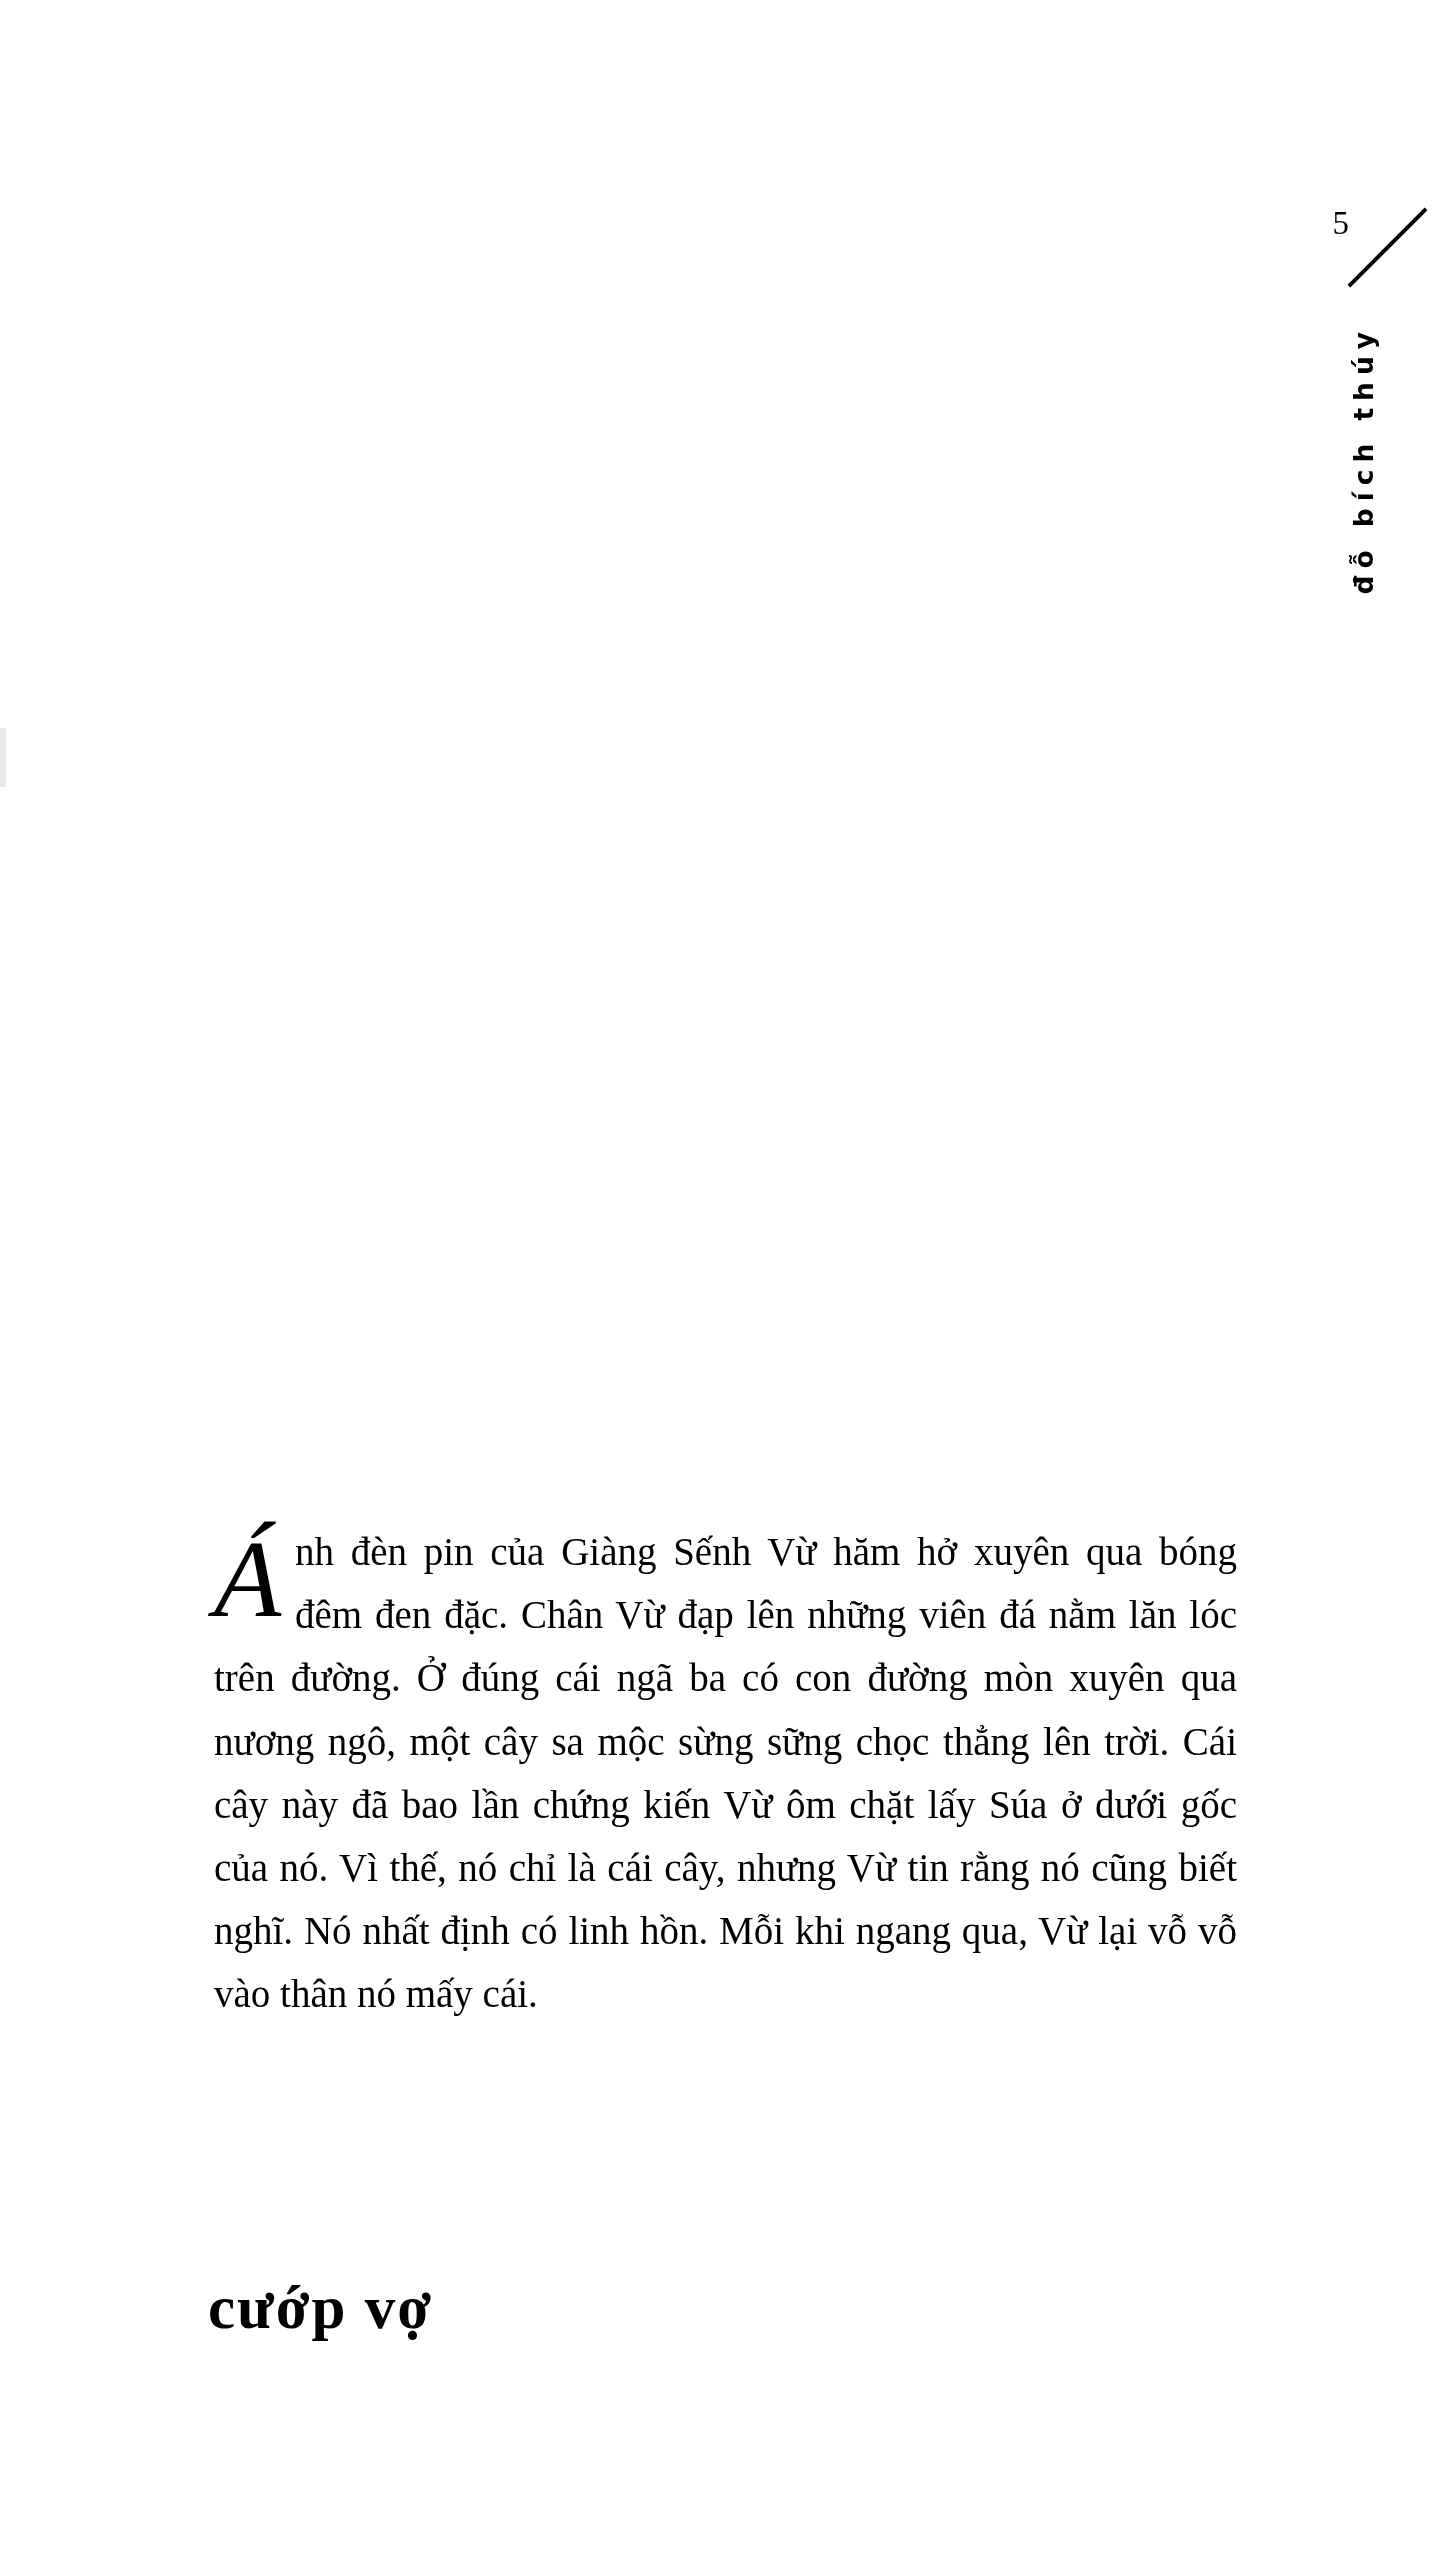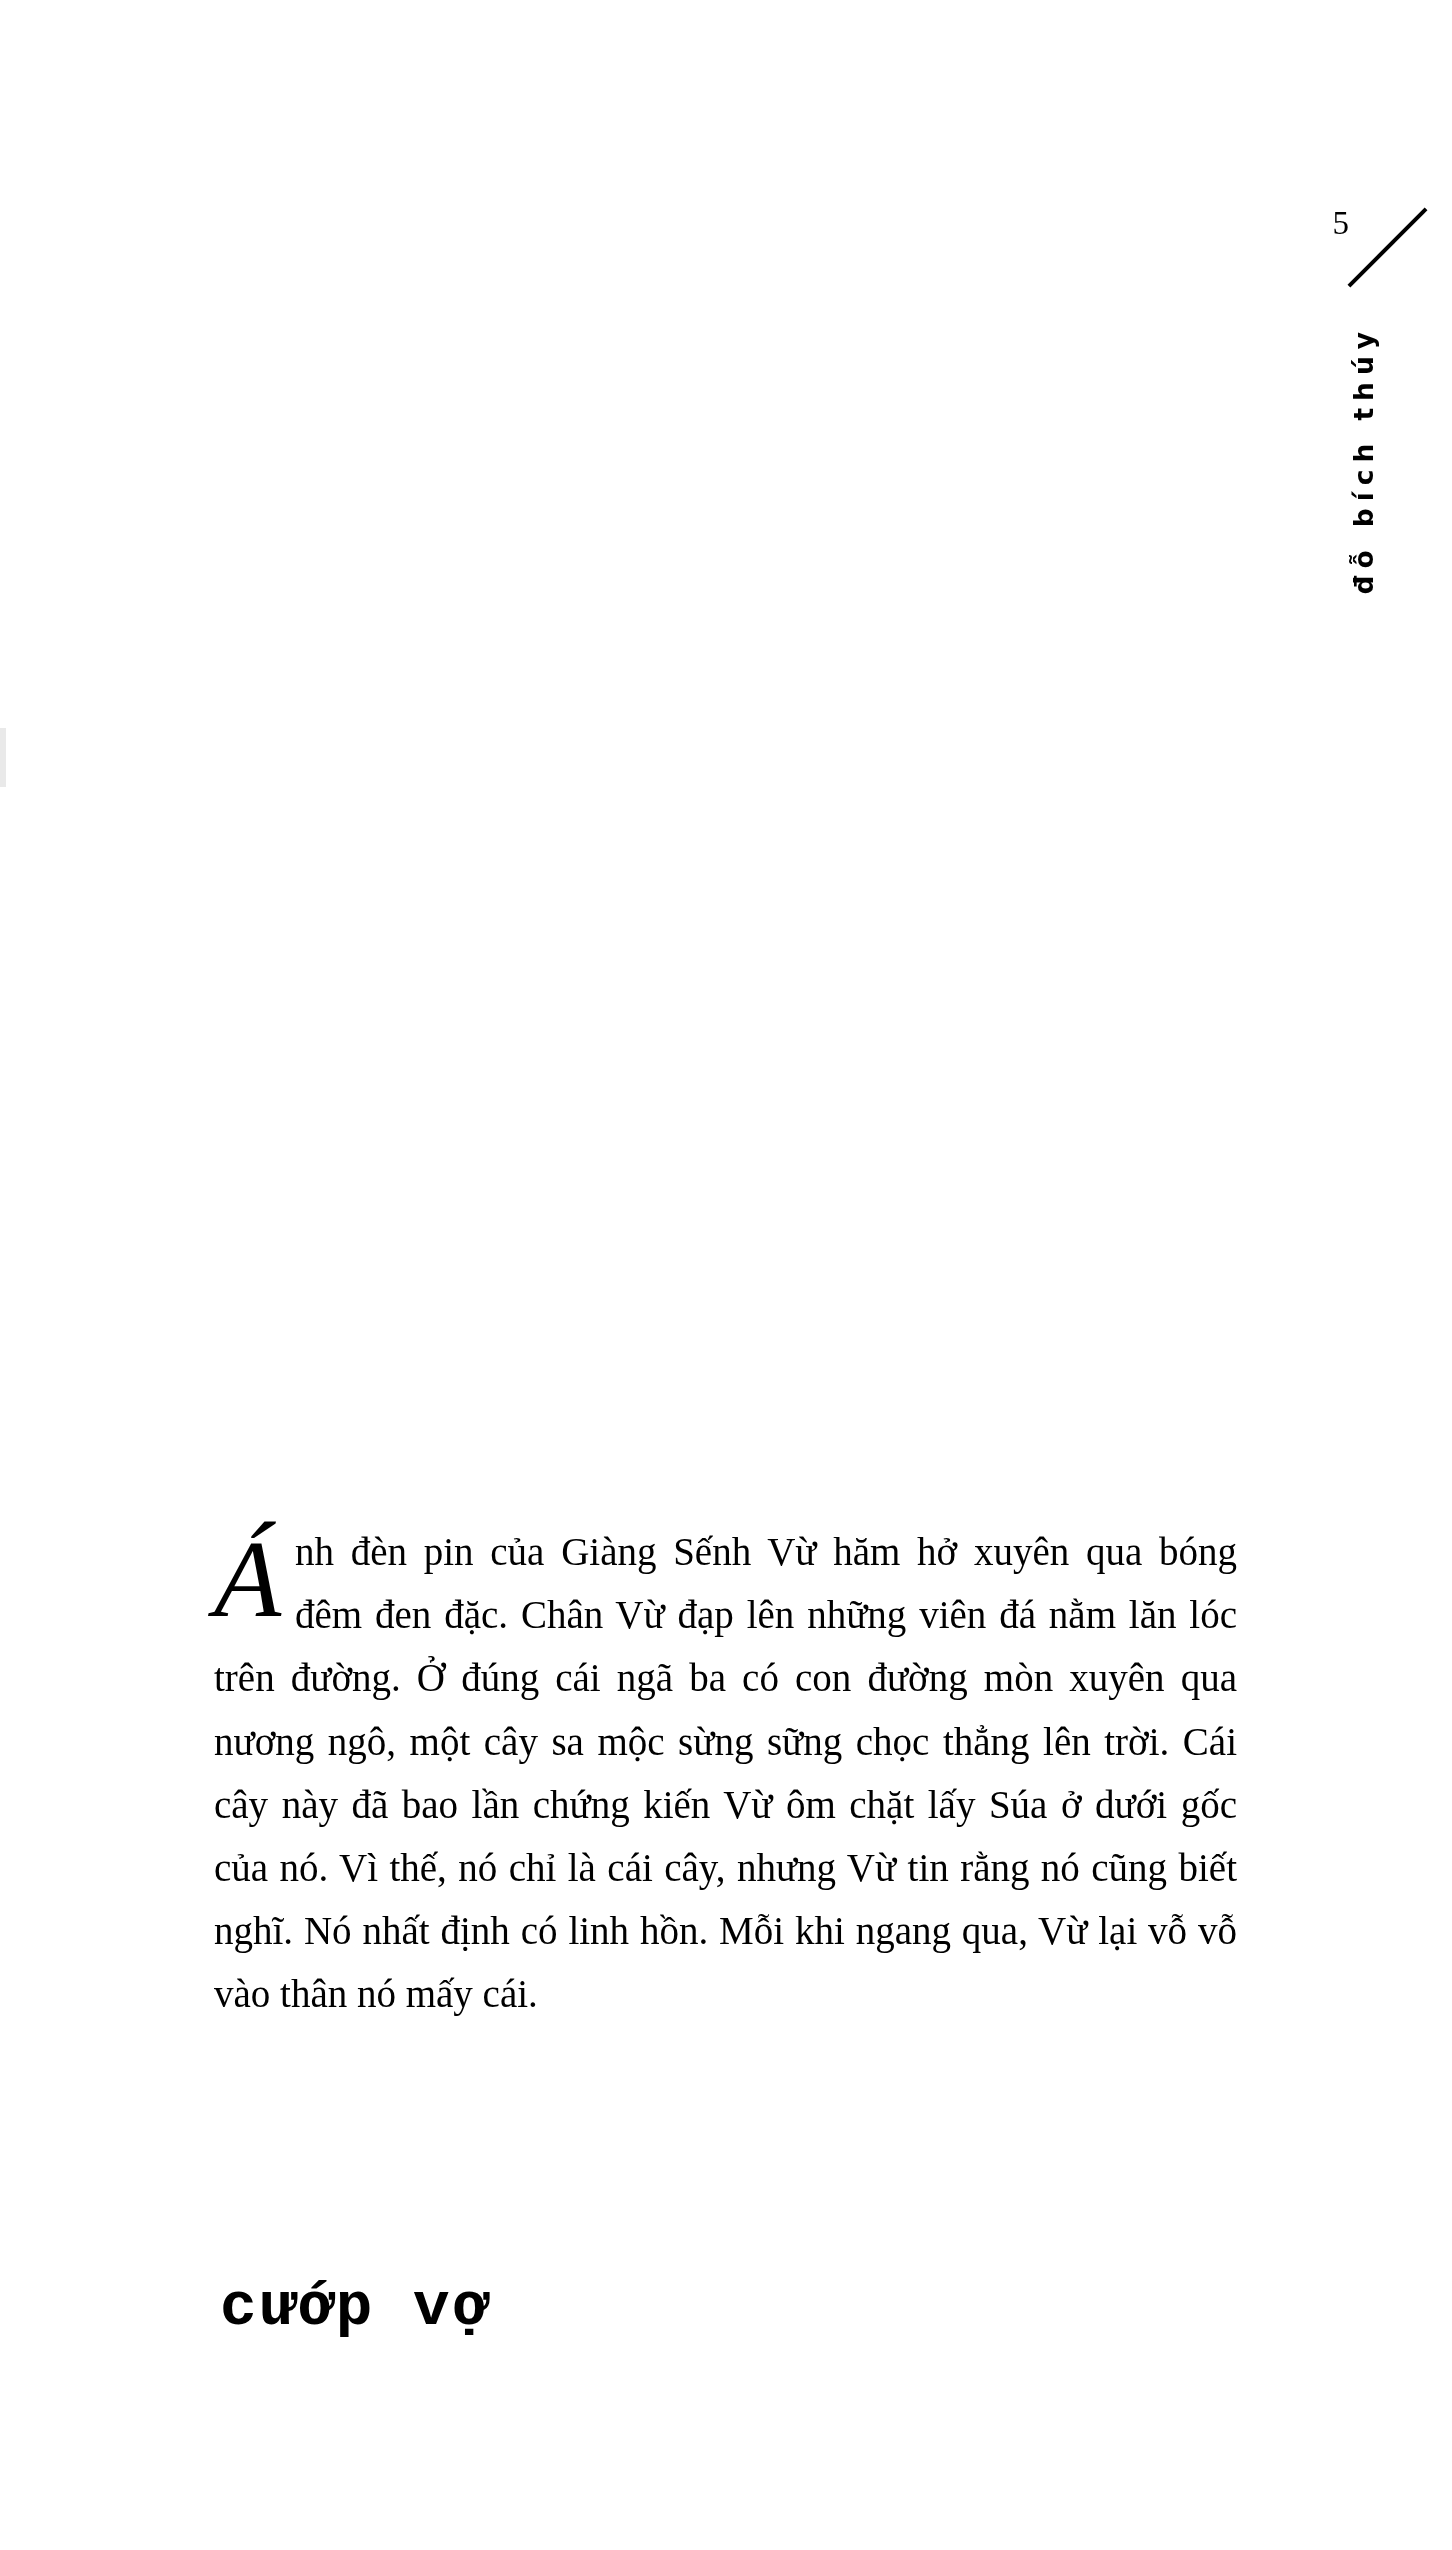--- a/index.html
+++ b/index.html
@@ -90,23 +90,23 @@
     font-size: 110px;
     line-height: 0.82;
     padding: 9.8px 13.8px 0 0;
     margin-top: 3.9px;
     font-style: italic;
   }
 
   
   .section-heading {
     position: absolute;
-    left: 220px;
+    left: 208px;
     top: 2273px;
-    font-family: Liberation Mono, monospace;
+    font-family: Liberation Serif, serif;
     font-weight: 700;
     font-size: 61px;
     letter-spacing: 2px;
     color: #000;
   }
 </style>
 </head>
 <body>
 
 <div class="page">

